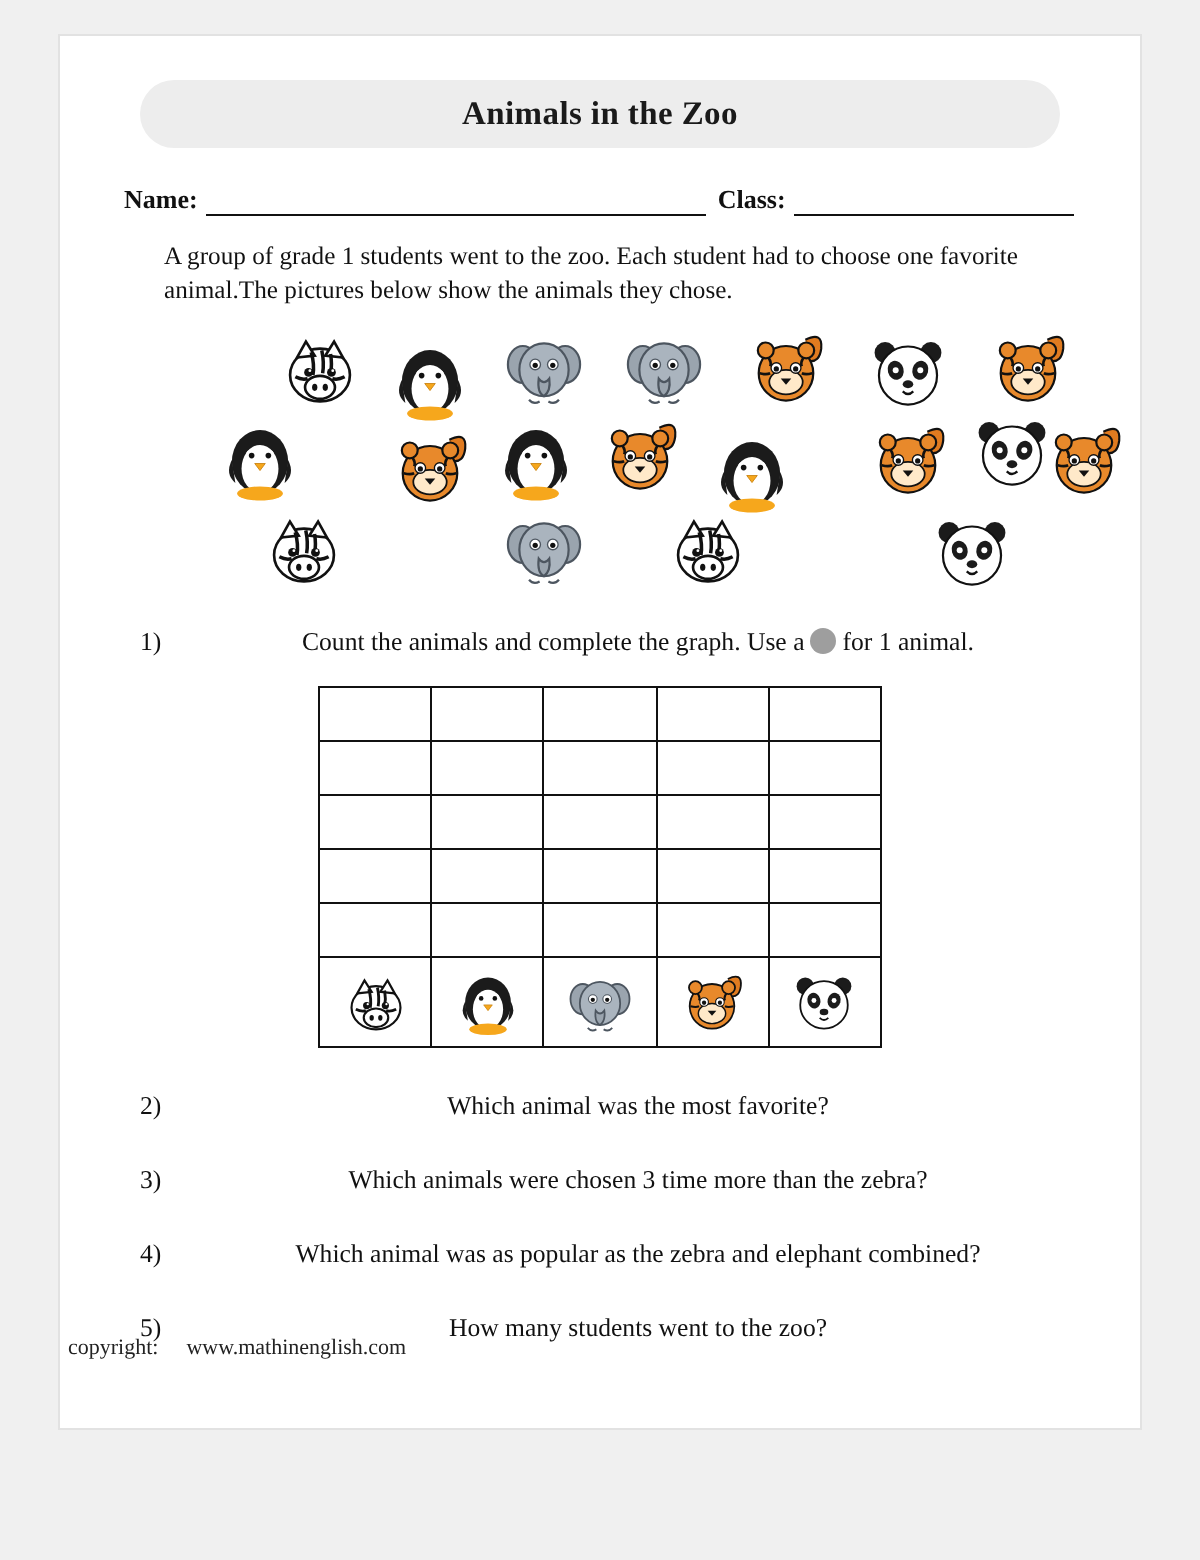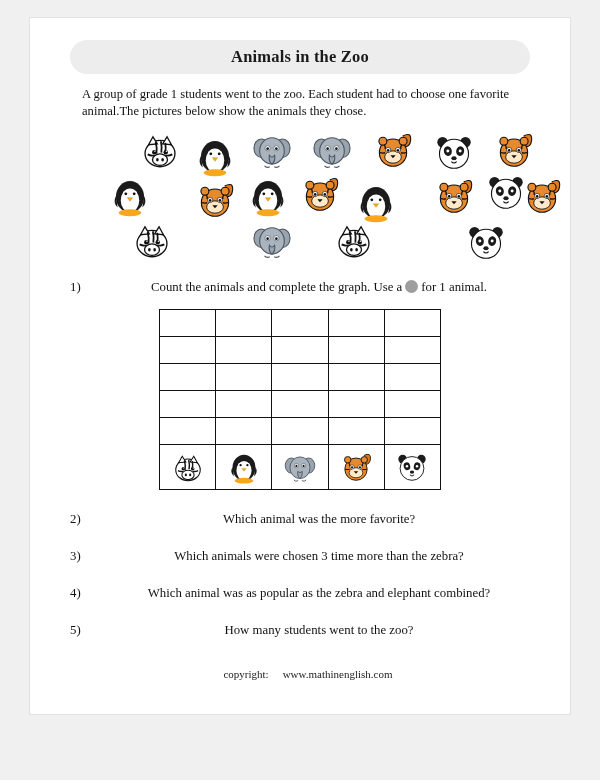--- a/index.html
+++ b/index.html
@@ -113,22 +113,21 @@
   table.graph tr.icon-row td svg {
     width: 36px; height: 36px; display: block; margin: 0 auto;
   }
 
   .qlist { margin-top: 22px; }
   .qlist .q { margin-bottom: 22px; }
 
   .copyright {
     position: absolute;
     bottom: 34px;
-    left: 16px; right: 0;
-    text-align: center;
+    left: 4px; right: 0;
     font-size: 11px;
     color: #222;
   }
   .copyright .cw { margin-right: 14px; }
 </style>
 </head>
 <body>
 
 <svg width="0" height="0" style="position:absolute" aria-hidden="true">
   <defs>
@@ -207,20 +206,26 @@
     </symbol>
   </defs>
 </svg>
 
 <div class="page">
 
   <div class="title-bar">
     <span class="title-text">Animals in the Zoo</span>
   </div>
 
+  <div class="name-row">
+    <span class="label">Name:</span>
+    <span class="rule name-rule"></span>
+    <span class="label">Class:</span>
+    <span class="rule class-rule"></span>
+  </div>
 
   <div class="intro">A group of grade 1 students went to the zoo. Each student had to choose one favorite animal.The pictures below show the animals they chose.</div>
 
   <div class="animals-area">
 
     <span class="animal" style="left:78px;top:2px">
         <svg viewBox="0 0 100 100">
           <use href="#ico-zebra"></use>
         </svg>
       </span>
@@ -390,21 +395,21 @@
               </svg>
             </td>
       </tr>
     </tbody>
       </table>
   </div>
 
   <div class="qlist">
     <div class="q">
       <span class="num">2)</span>
-      <span class="txt">Which animal was the more favorite?</span>
+      <span class="txt">Which animal was the most favorite?</span>
     </div>
     <div class="q">
       <span class="num">3)</span>
       <span class="txt">Which animals were chosen 3 time more than the zebra?</span>
     </div>
     <div class="q">
       <span class="num">4)</span>
       <span class="txt">Which animal was as popular as the zebra and elephant combined?</span>
     </div>
     <div class="q">

